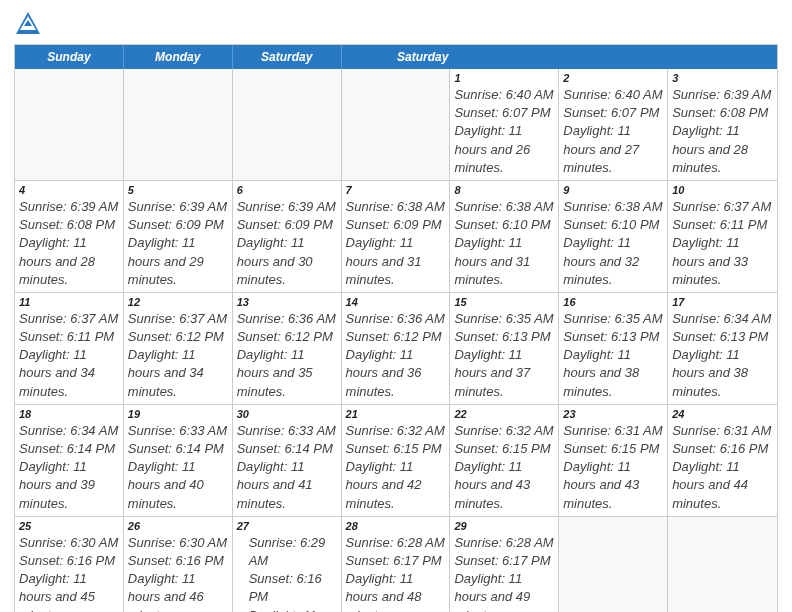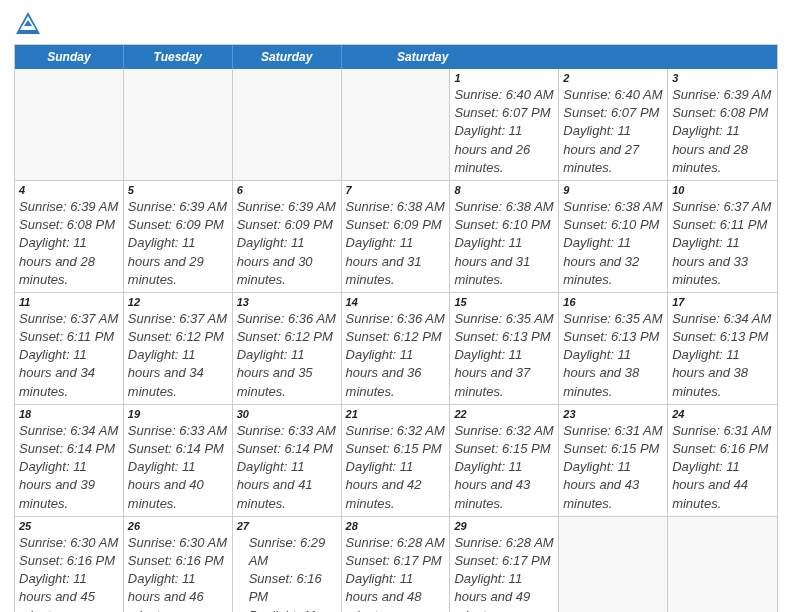--- a/index.html
+++ b/index.html
@@ -128,21 +128,21 @@
     <div class="title-block">
       <div class="month-year"></div>
       <div class="location"></div>
     </div>
   </div>
 
   <div class="calendar">
     <div class="cal-header">
 
     <div class="cal-header-cell">Sunday</div>
-        <div class="cal-header-cell">Tuesday</div>
+        <div class="cal-header-cell">Monday</div>
         <div class="cal-header-cell">Saturday</div>
         <div class="cal-header-cell">Saturday</div>
       </div>
     <div class="cal-body">
 
     <div class="cal-row">
           <div class="cal-cell empty"></div>
           <div class="cal-cell empty"></div>
           <div class="cal-cell empty"></div>
           <div class="cal-cell empty"></div>

